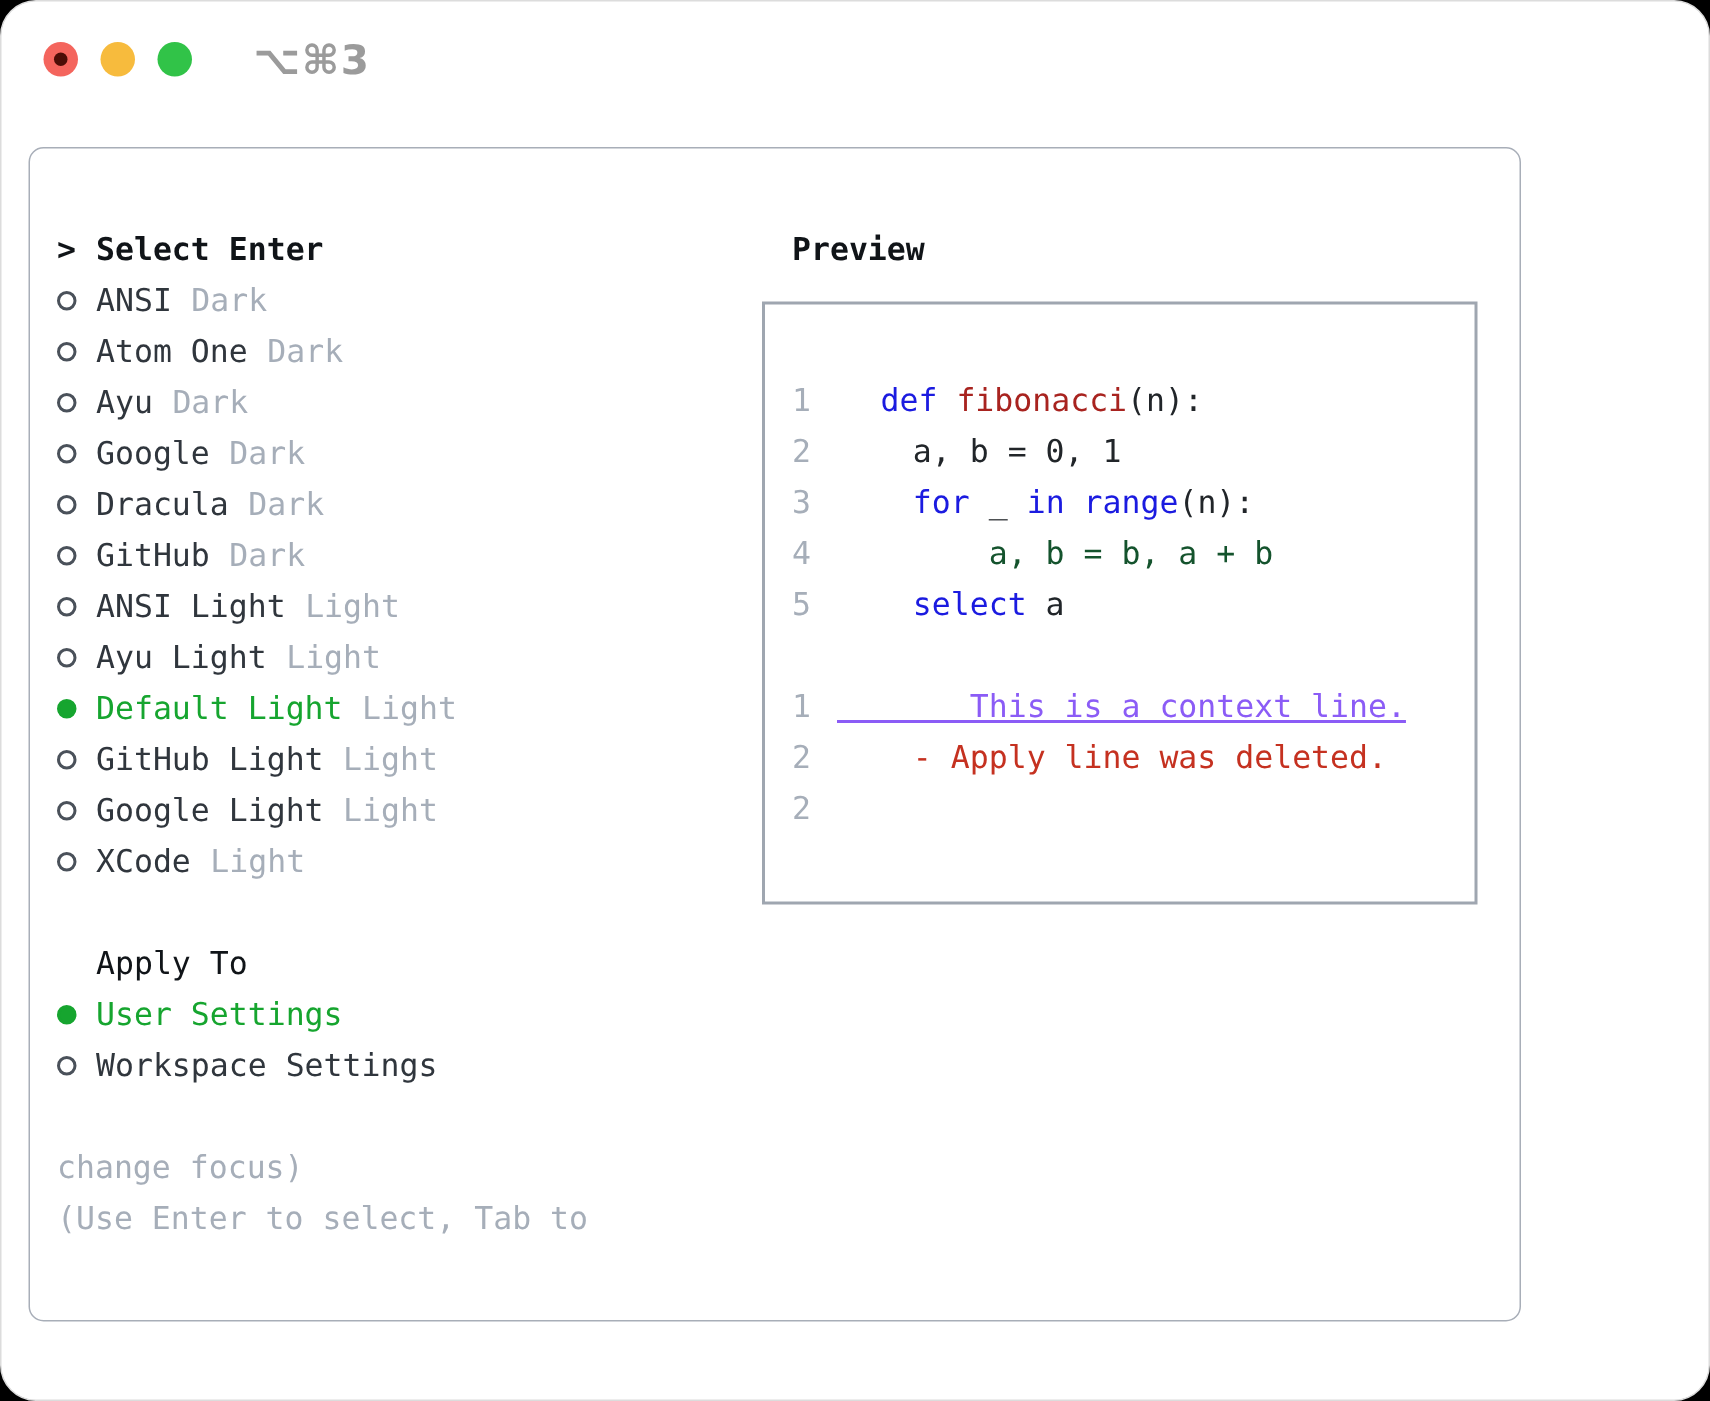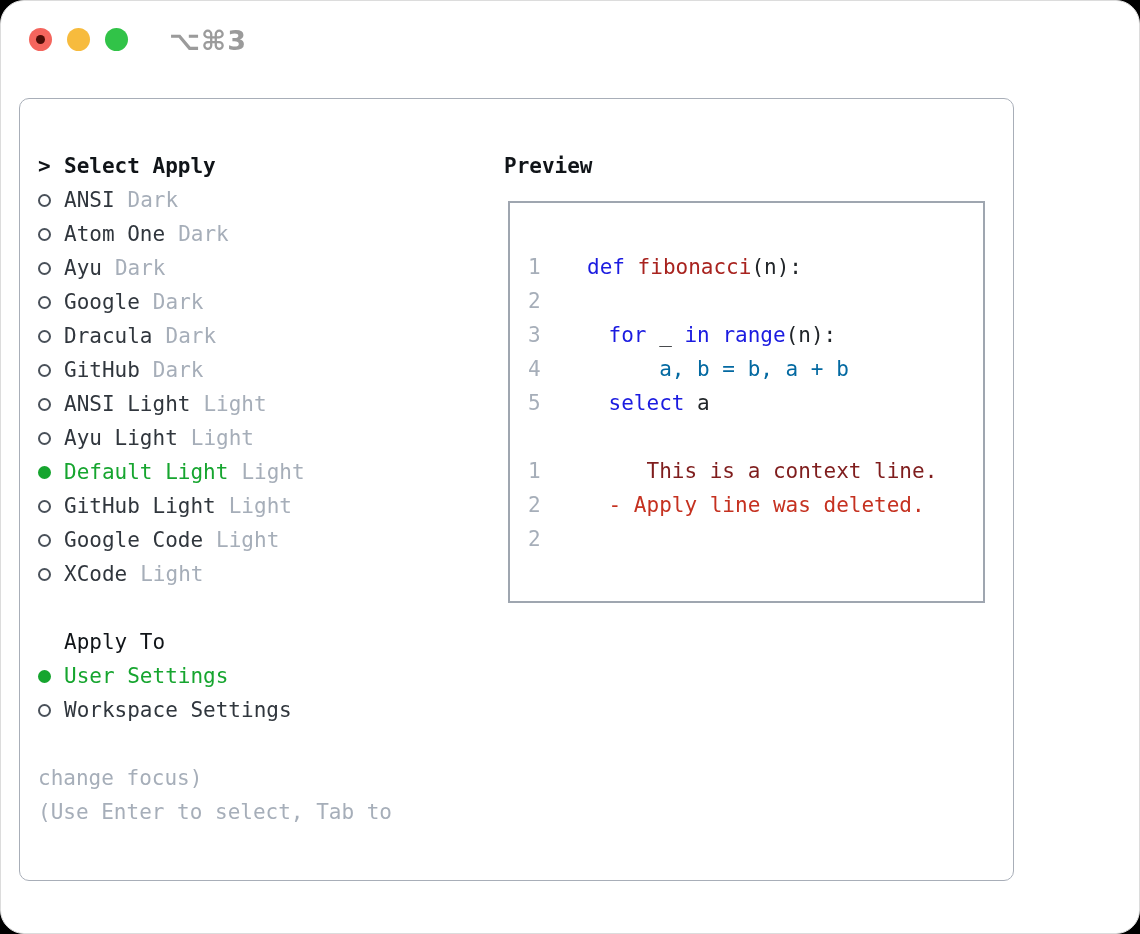--- a/index.html
+++ b/index.html
@@ -35,21 +35,21 @@
   .gt{color:var(--heading-black);font-weight:700;}
   .heading-label{color:var(--heading-black);font-weight:700;}
   .radio{width:13px;height:13px;box-sizing:border-box;border:2px solid #4a515a;border-radius:50%;}
   .selected .radio{background:var(--accent-green);border-color:var(--accent-green);}
   .name{color:var(--item-dark);white-space:pre;}
   .selected .name{color:var(--accent-green);}
   .variant{color:var(--muted-gray);margin-left:13px;white-space:pre;}
   .apply-label{color:var(--heading-black);}
   .hint-line{height:34px;display:flex;align-items:center;color:var(--muted-gray);white-space:pre;}
   
-  .preview-heading{position:absolute;left:484px;top:50px;height:34px;display:flex;align-items:center;color:var(--heading-black);font-weight:700;}
+  .preview-heading{position:absolute;left:508px;top:50px;height:34px;display:flex;align-items:center;color:var(--heading-black);font-weight:700;}
   .preview-box{
     position:absolute;left:488px;top:102px;width:477px;height:402px;
     box-sizing:border-box;border:2px solid #9fa6b0;background:#fff;
     padding:47px 0 0 18px;overflow:hidden;
   }
   .pline{height:34px;display:flex;align-items:center;white-space:pre;}
   .gutter{display:inline-block;width:30px;color:var(--muted-gray);white-space:pre;}
   .seg{white-space:pre;}
 </style>
 </head>
@@ -64,21 +64,21 @@
     <span class="light yellow"></span>
     <span class="light green"></span>
     <span class="win-title">⌥⌘3</span>
   </div>
 
   <div class="panel">
 
     <div class="left-col">
       <div class="line">
         <span class="marker gt">&gt;</span>
-        <span class="heading-label">Select Apply</span>
+        <span class="heading-label">Select Enter</span>
       </div>
 
       <div id="theme-list">
           <div class="line">
             <span class="marker">
               <span class="radio"></span>
             </span>
             <span class="name">ANSI</span>
             <span class="variant">Dark</span>
           </div>
@@ -142,21 +142,21 @@
             <span class="marker">
               <span class="radio"></span>
             </span>
             <span class="name">GitHub Light</span>
             <span class="variant">Light</span>
           </div>
           <div class="line">
             <span class="marker">
               <span class="radio"></span>
             </span>
-            <span class="name">Google Code</span>
+            <span class="name">Google Light</span>
             <span class="variant">Light</span>
           </div>
           <div class="line">
             <span class="marker">
               <span class="radio"></span>
             </span>
             <span class="name">XCode</span>
             <span class="variant">Light</span>
           </div>
         </div>
@@ -187,25 +187,25 @@
 
       <div class="hint-line">change focus)</div>
       <div class="hint-line">(Use Enter to select, Tab to</div>
     </div>
 
     <div class="preview-heading">Preview</div>
 
     <div class="preview-box">
       <div id="preview-lines">
           <div class="pline"><span class="gutter">1</span><span class="seg" style="color: rgb(27, 27, 224); margin-left: 29px;">def</span><span class="seg" style="color: rgb(33, 37, 41);"> </span><span class="seg" style="color: rgb(168, 35, 31);">fibonacci</span><span class="seg" style="color: rgb(33, 37, 41);">(n):</span></div>
-          <div class="pline"><span class="gutter">2</span></div>
+          <div class="pline"><span class="gutter">2</span><span class="seg" style="color: rgb(33, 37, 41);">    a, b = 0, 1</span></div>
           <div class="pline"><span class="gutter">3</span><span class="seg" style="color: rgb(33, 37, 41);">    </span><span class="seg" style="color: rgb(27, 27, 224);">for</span><span class="seg" style="color: rgb(33, 37, 41);"> _ </span><span class="seg" style="color: rgb(27, 27, 224);">in</span><span class="seg" style="color: rgb(33, 37, 41);"> </span><span class="seg" style="color: rgb(27, 27, 224);">range</span><span class="seg" style="color: rgb(33, 37, 41);">(n):</span></div>
-          <div class="pline"><span class="gutter">4</span><span class="seg" style="color: #0369a1;">        a, b = b, a + b</span></div>
+          <div class="pline"><span class="gutter">4</span><span class="seg" style="color: #14532d;">        a, b = b, a + b</span></div>
           <div class="pline"><span class="gutter">5</span><span class="seg" style="color: rgb(33, 37, 41);">    </span><span class="seg" style="color: rgb(27, 27, 224);">select</span><span class="seg" style="color: rgb(33, 37, 41);"> a</span></div>
           <div class="pline"><span class="gutter"></span></div>
-          <div class="pline"><span class="gutter">1</span><span class="seg" style="color: #7f1d1d;">       This is a context line.</span></div>
+          <div class="pline"><span class="gutter">1</span><span class="seg" style="color: #8b5cf6; text-decoration: underline;">       This is a context line.</span></div>
           <div class="pline"><span class="gutter">2</span><span class="seg" style="color: rgb(197, 49, 32);">    - Apply line was deleted.</span></div>
           <div class="pline"><span class="gutter">2</span></div>
         </div>
     </div>
 
   </div>
 </div>
 
 </body></html>

